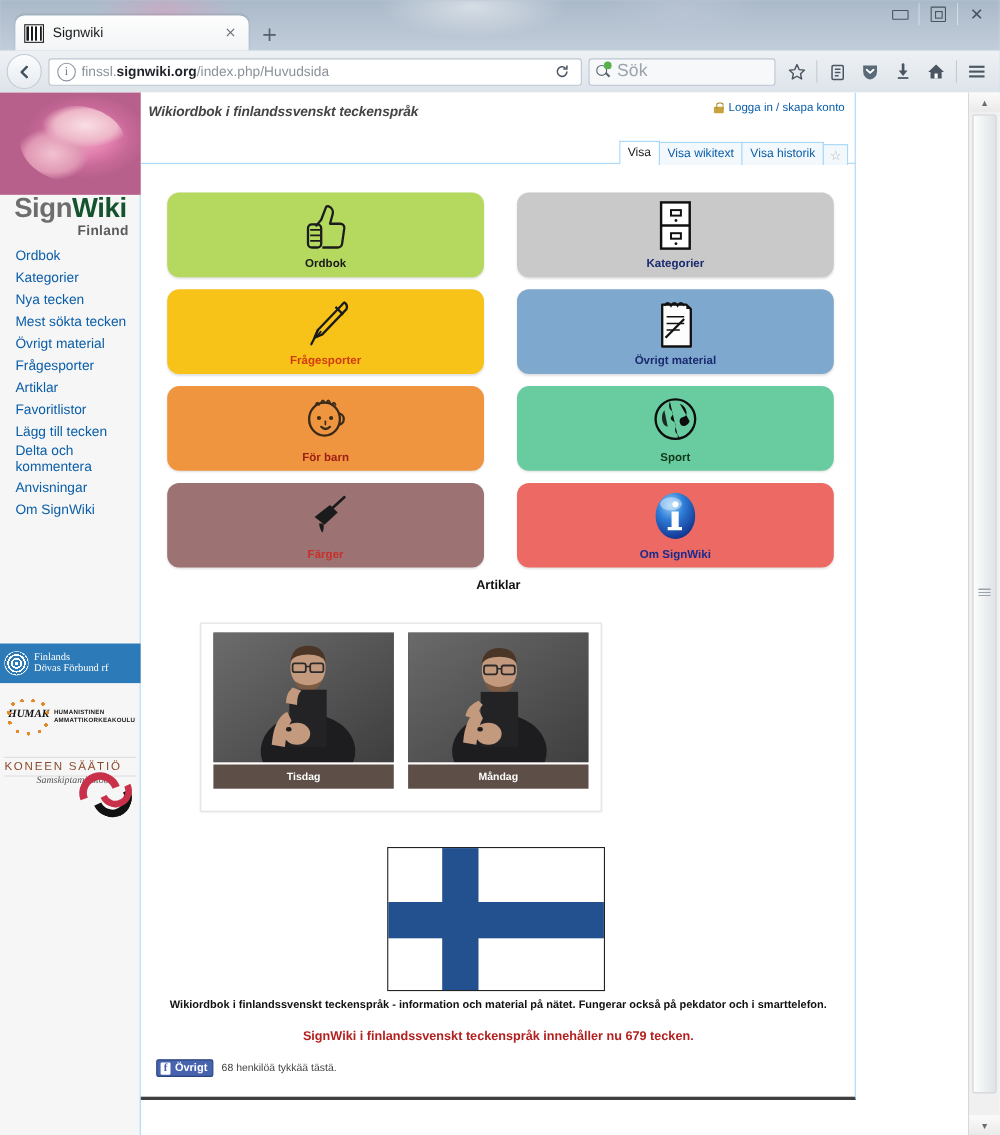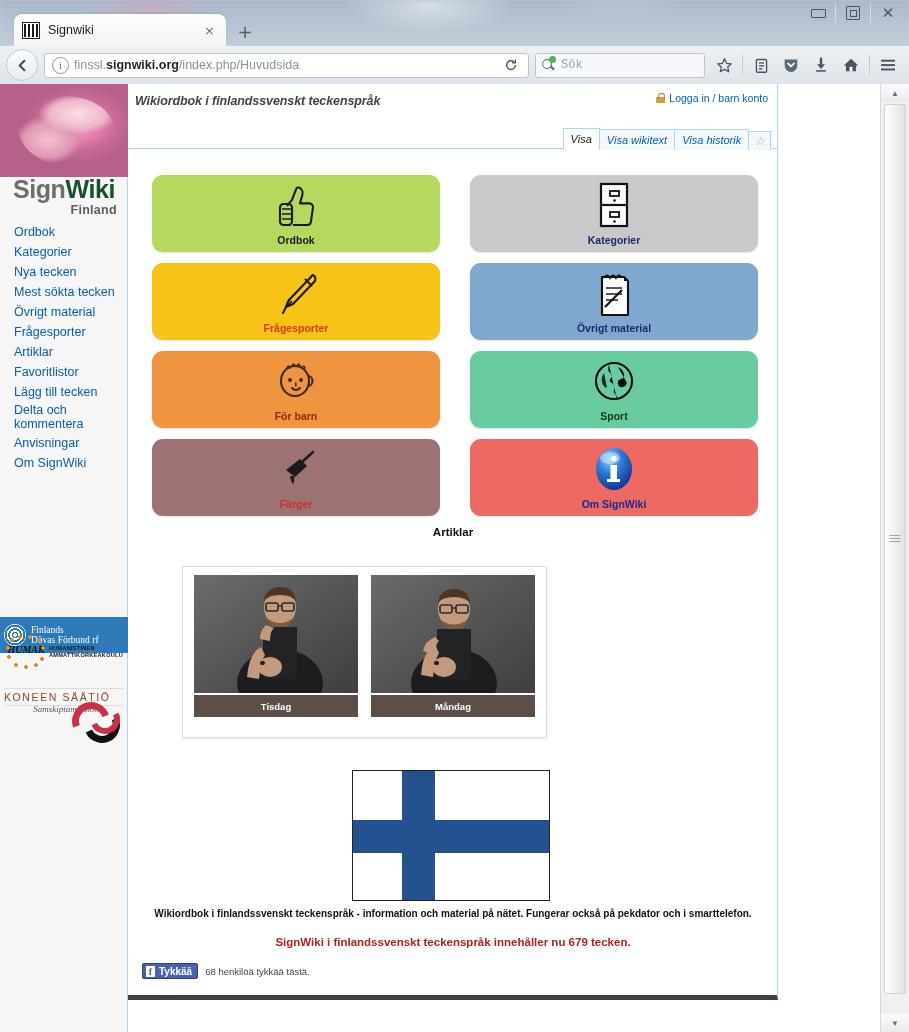--- a/index.html
+++ b/index.html
@@ -93,21 +93,21 @@
     display:flex;align-items:center;padding:0 6px;box-sizing:border-box;margin-left:6px;flex:0 0 auto;
   }
   .srch-glass{position:relative;width:14px;height:14px;margin-right:5px;flex:0 0 auto;}
   .srch-glass:before{
     content:"";position:absolute;left:0;top:1px;width:8px;height:8px;border:1.6px solid #5a6570;border-radius:50%;
   }
   .srch-glass:after{
     content:"";position:absolute;left:8px;top:9px;width:5px;height:1.6px;background:#5a6570;transform:rotate(45deg);
   }
   .srch-badge{position:absolute;left:7px;top:-2px;width:7px;height:7px;border-radius:50%;background:#57b04b;}
-  .srch-ph{font-size:12px;color:#9aa2ab;font-family:Liberation Mono, monospace;}
+  .srch-ph{font-size:16px;color:#9aa2ab;}
   .tool-icons{display:flex;align-items:center;margin-left:4px;flex:0 0 auto;}
   .tool{width:30px;height:30px;display:flex;align-items:center;justify-content:center;color:#4a5561;}
   .menu-sep{width:1px;height:20px;background:#c2cbd5;margin:0 3px;}
 
   
   .viewport{
     position:absolute;left:0;top:84px;width:909px;height:948px;
     background:#fff;overflow:hidden;
   }
   .page{position:absolute;left:0;top:0;width:880px;height:948px;background:#fff;}
@@ -143,21 +143,21 @@
     position:absolute;left:0;top:119px;width:128px;text-align:right;padding-right:11px;
     box-sizing:border-box;font-size:12.5px;font-weight:bold;color:#5b5b5b;letter-spacing:.3px;
   }
   .navlist{position:absolute;left:0;top:138px;width:128px;padding:0 0 0 14px;box-sizing:border-box;}
   .navlist a{
     display:block;font-size:12.5px;color:#0b5ea8;text-decoration:none;
     line-height:17px;padding:1.5px 0;
   }
   .navlist a.two-line{line-height:13.5px;padding:2px 0;}
   .sponsor-fdf{
-    position:absolute;left:0;top:533px;width:128px;height:36px;
+    position:absolute;left:0;top:501px;width:128px;height:36px;
     background:#2c7ab8;display:flex;align-items:center;padding-left:4px;box-sizing:border-box;
   }
   .fdf-spiral{
     width:22px;height:22px;border-radius:50%;
     background:
       repeating-radial-gradient(circle at 50% 50%,#fff 0 1.6px,#2c7ab8 1.6px 3.4px);
     flex:0 0 auto;margin-right:5px;
   }
   .fdf-text{color:#fff;font-size:9.5px;line-height:10.5px;font-family:"Liberation Serif",serif;}
   .sponsor-humak{position:absolute;left:6px;top:548px;width:118px;height:40px;display:flex;align-items:center;}
@@ -195,21 +195,21 @@
   .sams-mark{position:relative;width:52px;height:32px;margin:0 auto;}
   .sams-mark i{position:absolute;display:block;}
   .sams-r1{left:6px;top:0;width:24px;height:24px;border:7px solid #c9314a;border-radius:50%;border-right-color:transparent;border-bottom-color:transparent;transform:rotate(25deg);}
   .sams-b1{left:18px;top:5px;width:22px;height:22px;border:7px solid #111;border-radius:50%;border-left-color:transparent;border-top-color:transparent;transform:rotate(20deg);}
   .sams-r2{left:24px;top:2px;width:18px;height:18px;border:6px solid #c9314a;border-radius:50%;border-right-color:transparent;border-bottom-color:transparent;transform:rotate(200deg);}
   .sams-text{font-size:9px;font-style:italic;color:#555;margin-top:2px;font-family:"Liberation Serif",serif;}
 
   
   .content{
     position:absolute;left:128px;top:0;width:650px;height:916px;
-    background:#fff;border-right:1px solid #a7d7f9;border-bottom:5px solid #404040;
+    background:#fff;border-right:1px solid #a7d7f9;border-bottom:3px solid #404040;
     box-sizing:border-box;
   }
   .site-tagline{
     position:absolute;left:7px;top:10px;font-size:12.5px;font-weight:bold;font-style:italic;
     color:#444;letter-spacing:-.1px;
   }
   .personal-tools{
     position:absolute;right:9px;top:8px;font-size:10.5px;color:#0b5ea8;display:flex;align-items:center;
   }
   .lock-icon{
@@ -234,21 +234,21 @@
   .search-wrap input::placeholder{color:#4a4a4a;}
   .search-go{position:relative;width:13px;height:13px;flex:0 0 auto;}
   .search-go:before{content:"";position:absolute;left:0;top:0;width:8px;height:8px;border:1.4px solid #6a6a6a;border-radius:50%;}
   .search-go:after{content:"";position:absolute;left:7px;top:8px;width:5px;height:1.4px;background:#6a6a6a;transform:rotate(45deg);}
   .hdr-underline{
     position:absolute;left:0;top:64px;width:650px;height:1px;background:#a7d7f9;
   }
   .vtabs{position:absolute;right:6px;top:44px;display:flex;align-items:flex-end;font-size:11px;z-index:3;}
   .vtab{
     padding:4px 7px 4px;color:#0b5ea8;background:#f3f8fc;
-    border:1px solid #a7d7f9;border-bottom:none;margin-left:-1px;white-space:nowrap;line-height:12px;font-style:italic;
+    border:1px solid #a7d7f9;border-bottom:none;margin-left:-1px;white-space:nowrap;line-height:12px;
   }
   .vtab.active{background:#fff;border-color:#a7d7f9;color:#222;border-bottom:1px solid #fff;}
   .vtab.star{padding:3px 5px;color:#b7b7b7;font-size:12px;}
 
   .tiles{position:absolute;left:24px;top:91px;width:606px;}
   .tile-row{display:flex;justify-content:space-between;margin-bottom:11px;}
   .tile{
     width:288px;height:77px;border-radius:11px;position:relative;
     box-shadow:0 1px 2px rgba(0,0,0,.12);
   }
@@ -478,21 +478,21 @@
         </span>
         <div class="sams-text">Samskiptamiðstöð</div>
       </div>
     </div>
 
     <div class="content">
       <div class="site-tagline">Wikiordbok i finlandssvenskt teckenspråk</div>
 
       <div class="personal-tools">
         <span class="lock-icon"></span>
-        <span>Logga in / barn konto</span>
+        <span>Logga in / skapa konto</span>
       </div>
 
 
       <div class="hdr-underline"></div>
 
       <div class="vtabs">
         <div class="vtab active">Visa</div>
         <div class="vtab">Visa wikitext</div>
         <div class="vtab">Visa historik</div>
         <div class="vtab star">☆</div>
@@ -681,21 +681,21 @@
         <div class="flag-v"></div>
         <div class="flag-h"></div>
       </div>
 
       <div class="blurb">Wikiordbok i finlandssvenskt teckenspråk - information och material på nätet. Fungerar också på pekdator och i smarttelefon.</div>
       <div class="count-line">SignWiki i finlandssvenskt teckenspråk innehåller nu 679 tecken.</div>
 
       <div class="fb-row">
         <div class="fb-btn">
           <span class="fb-f">f</span>
-          <span class="fb-label">Tykkää</span>
+          <span class="fb-label">Övrigt</span>
         </div>
         <span class="fb-count">68 henkilöä tykkää tästä.</span>
       </div>
     </div>
 
   </div>
 
   <div class="vscroll">
     <div class="sb-arrow sb-up">▲</div>
     <div class="sb-thumb">

